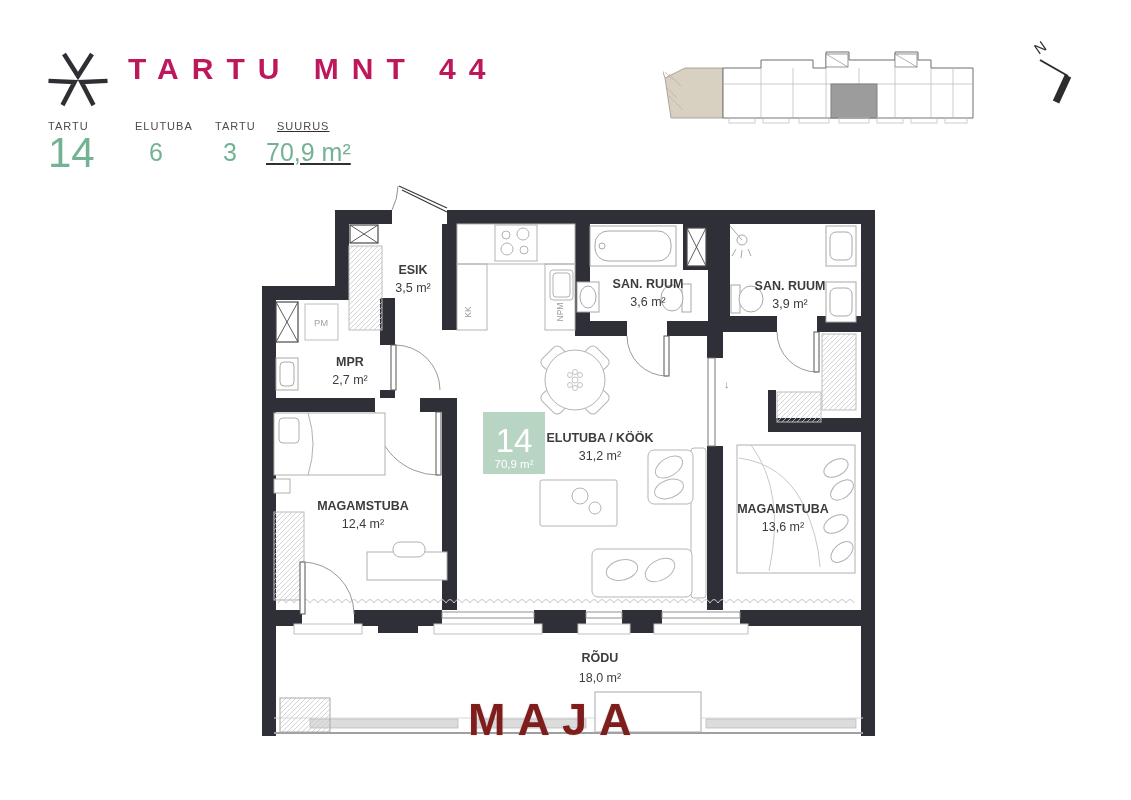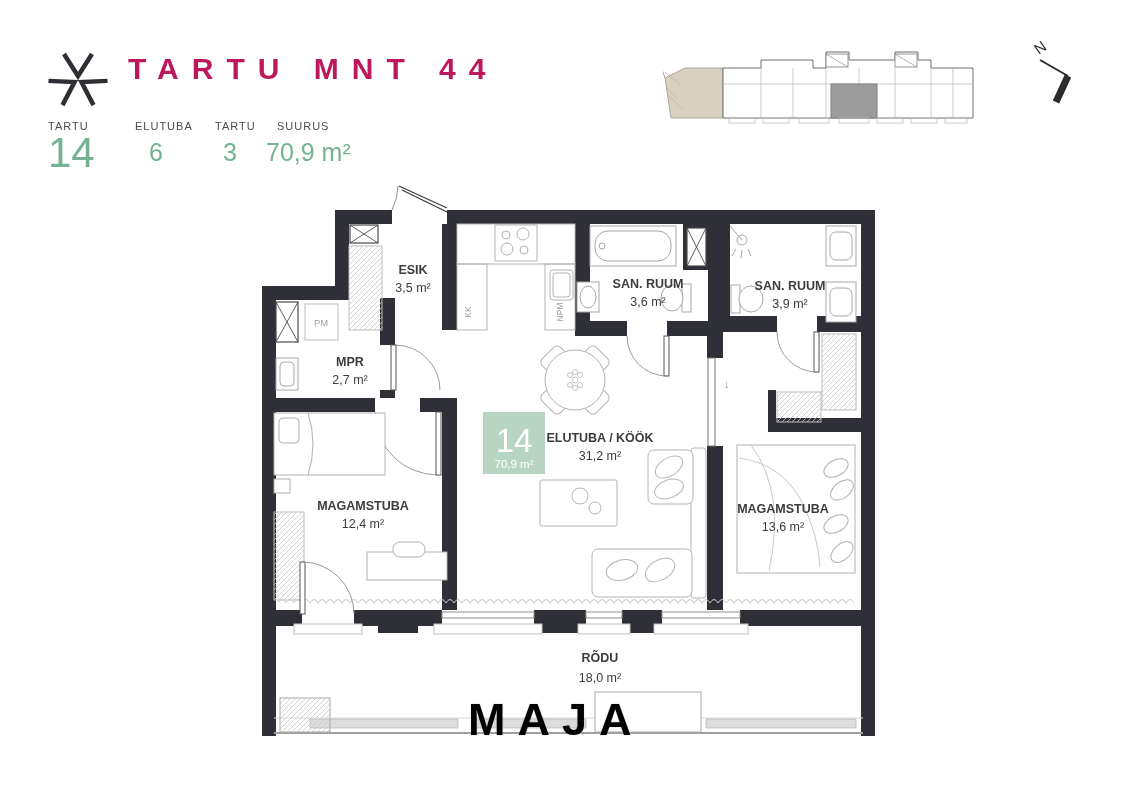--- a/index.html
+++ b/index.html
@@ -4,29 +4,29 @@
 <style>
   html,body{margin:0;padding:0;background:#fff;}
   .page{position:relative;width:1131px;height:800px;background:#fff;overflow:hidden;
         font-family:"Liberation Sans",sans-serif;color:#2e2e34;}
   .abs{position:absolute;}
   .title{left:128px;top:52px;font-size:30px;font-weight:600;letter-spacing:13px;color:#be185d;}
   .stat{position:absolute;top:120px;}
   .stat .lbl{font-size:11px;letter-spacing:1px;color:#4c4c4c;}
   .stat .val{font-size:25px;color:#74b294;margin-top:6px;}
   .stat .val.big{font-size:42px;margin-top:0px;line-height:1;}
-  .s1{left:48px;} .s2{left:135px;} .s3{left:215px;} .s4{left:277px;}
+  .s1{left:48px;} .s2{left:135px;} .s3{left:215px;} .s4{left:277px;text-decoration:underline;}
   .s2 .val{margin-left:14px;} .s3 .val{margin-left:8px;} .s4 .val{margin-left:-11px;}
   svg text{font-family:"Liberation Sans",sans-serif;}
   .room-name{font-size:12.5px;font-weight:bold;fill:#3c3c3c;}
   .room-area{font-size:12.5px;fill:#3c3c3c;}
   .mini-lbl{font-size:9.5px;fill:#a3a3a3;}
   .vert-lbl{font-size:8.5px;fill:#9a9a9a;}
   .watermark{left:468px;top:694px;font-size:45px;font-weight:bold;letter-spacing:12px;
-             color:#000000;text-shadow:0 0 2px rgba(185,185,185,0.65);}
+             color:#7f1d1d;text-shadow:0 0 2px rgba(185,185,185,0.65);}
 </style>
 </head>
 <body>
 
 <div class="page">
 
   <svg class="abs" style="left:46px;top:48px" width="64" height="64" viewBox="-32 -32 64 64">
     <g fill="none" stroke="#2e2e34" stroke-width="4.5">
       <path d="M-14,-26 L0,-4 L14,-26"></path>
       <path d="M-14,-26 L0,-4 L14,-26" transform="rotate(120)"></path>

